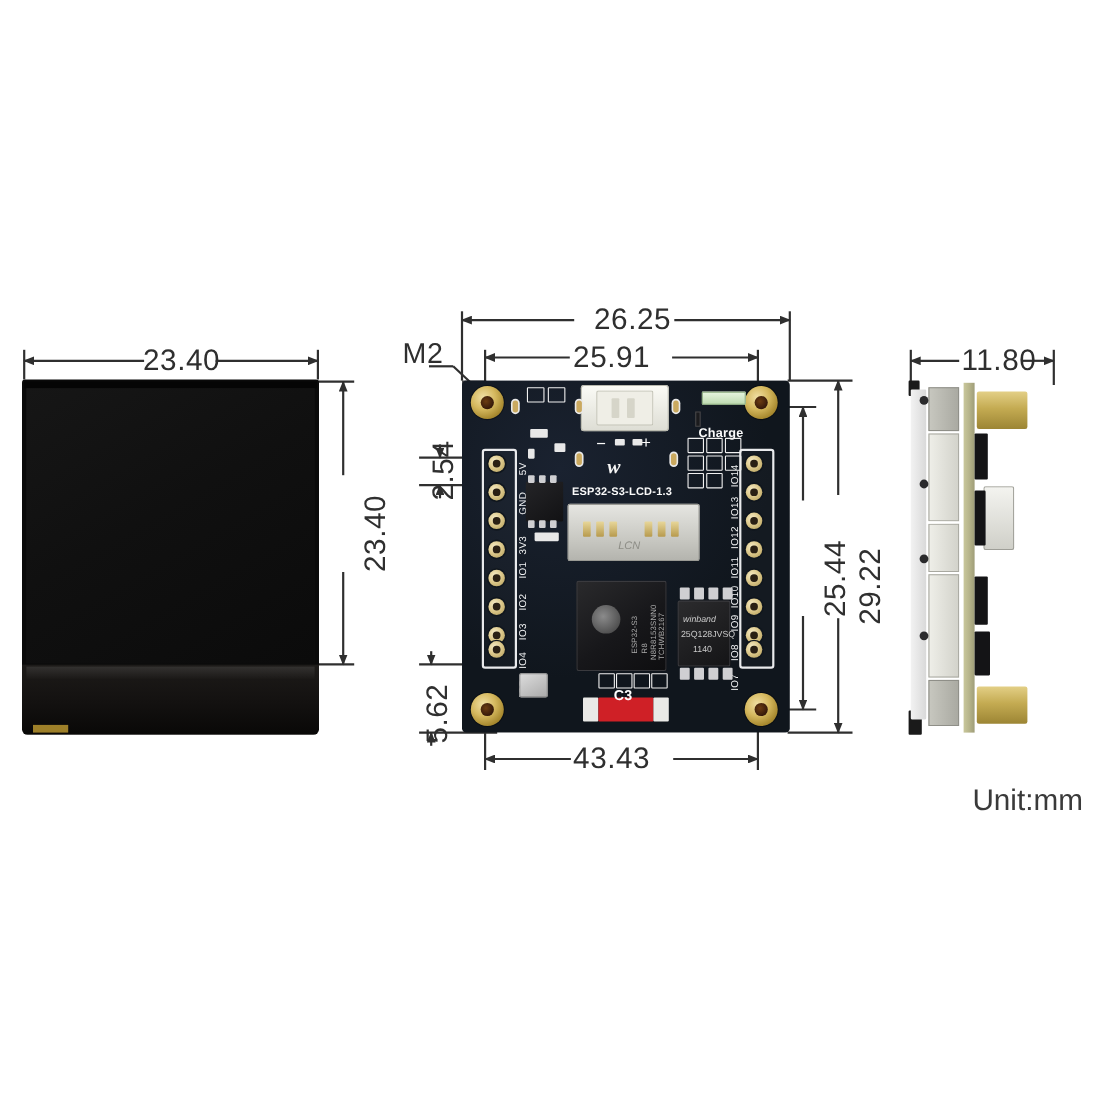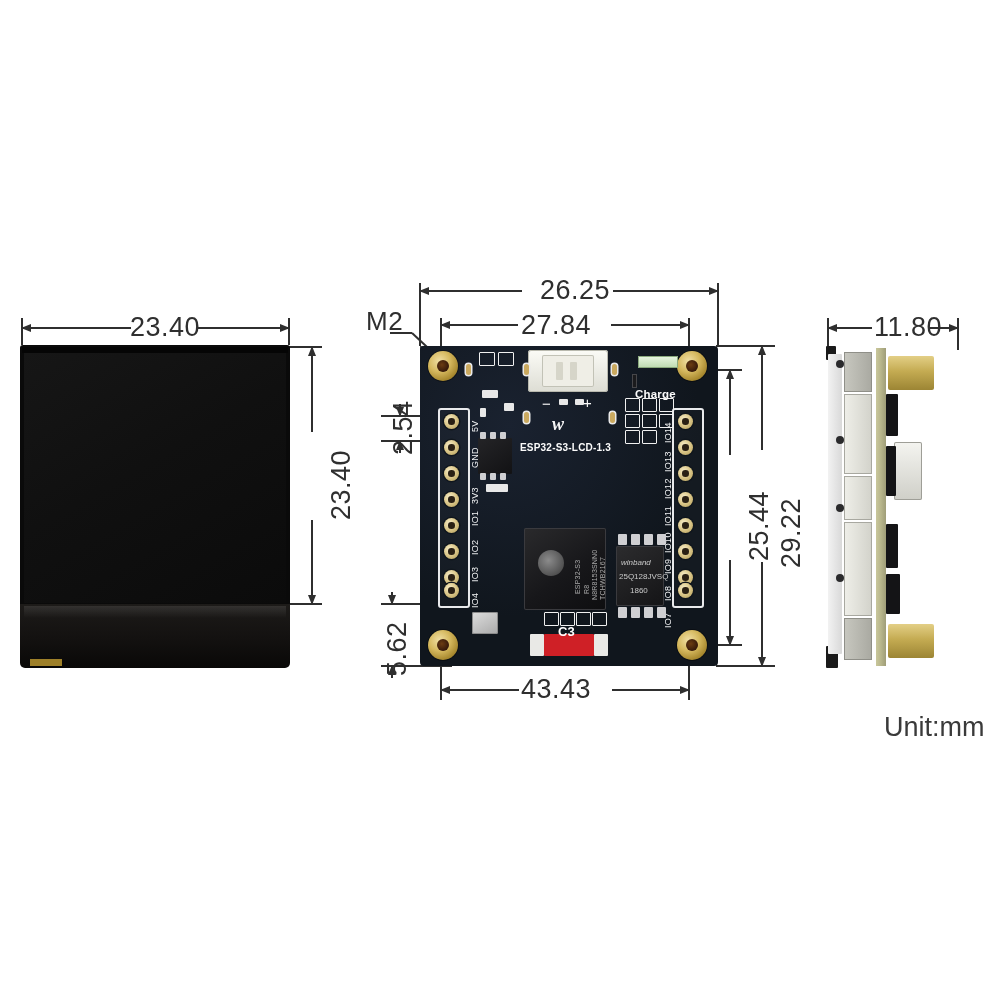--- a/index.html
+++ b/index.html
@@ -469,34 +469,43 @@
     <div class="pin-label" style="left:243px; top:153px;">IO12</div>
     <div class="pin-label" style="left:243px; top:180px;">IO11</div>
     <div class="pin-label" style="left:243px; top:207px;">IO10</div>
     <div class="pin-label" style="left:243px; top:228px;">IO9</div>
     <div class="pin-label" style="left:243px; top:255px;">IO8</div>
     <div class="pin-label" style="left:243px; top:282px;">IO7</div>
 
     <div class="wave-logo" style="left:132px; top:68px;">w</div>
     <div class="silk silk-title" style="left:100px; top:96px;">ESP32-S3-LCD-1.3</div>
 
+    <div class="tf-slot" style="left:96px; top:112px; width:120px; height:52px;">
+      <div class="tf-contact" style="left:14px; top:16px;"></div>
+      <div class="tf-contact" style="left:26px; top:16px;"></div>
+      <div class="tf-contact" style="left:38px; top:16px;"></div>
+      <div class="tf-contact" style="left:70px; top:16px;"></div>
+      <div class="tf-contact" style="left:82px; top:16px;"></div>
+      <div class="tf-contact" style="left:94px; top:16px;"></div>
+      <div class="tf-mark" style="left:46px; top:33px;">LCN</div>
+    </div>
 
     <div class="chip-esp" style="left:104px; top:182px; width:82px; height:82px;">
       <div style="position:absolute;left:14px;top:22px;width:26px;height:26px;border-radius:50%;
                   background:radial-gradient(circle at 40% 40%,#9e9e9e,#5c5c5c 70%,#3a3a3a 100%);opacity:.85;"></div>
       <div class="chip-text" style="left:50px; top:66px;">ESP32-S3</div>
       <div class="chip-text" style="left:59px; top:66px;">R8</div>
       <div class="chip-text" style="left:67px; top:72px;">N8R8153SNN0</div>
       <div class="chip-text" style="left:75px; top:72px;">TCHWB2167</div>
     </div>
 
     <div class="chip-flash" style="left:196px; top:200px; width:48px; height:60px;">
       <div class="flash-text" style="left:5px; top:12px;">winband</div>
       <div class="flash-text" style="left:3px; top:26px; font-style:normal;">25Q128JVSQ</div>
-      <div class="flash-text" style="left:14px; top:40px; font-style:normal;">1860</div>
+      <div class="flash-text" style="left:14px; top:40px; font-style:normal;">1140</div>
     </div>
     <div class="chip-leg" style="left:198px; top:188px; width:9px; height:11px;"></div>
     <div class="chip-leg" style="left:211px; top:188px; width:9px; height:11px;"></div>
     <div class="chip-leg" style="left:224px; top:188px; width:9px; height:11px;"></div>
     <div class="chip-leg" style="left:237px; top:188px; width:9px; height:11px;"></div>
     <div class="chip-leg" style="left:198px; top:261px; width:9px; height:11px;"></div>
     <div class="chip-leg" style="left:211px; top:261px; width:9px; height:11px;"></div>
     <div class="chip-leg" style="left:224px; top:261px; width:9px; height:11px;"></div>
     <div class="chip-leg" style="left:237px; top:261px; width:9px; height:11px;"></div>
 
@@ -569,21 +578,21 @@
     <div class="side-blk" style="left:60px; top:178px; width:12px; height:44px;"></div>
     <div class="side-blk" style="left:60px; top:228px; width:14px; height:40px;"></div>
     <div class="side-usb" style="left:68px; top:96px; width:28px; height:58px;"></div>
     <div class="side-blk" style="left:60px; top:100px; width:10px; height:50px;"></div>
   </div>
 
   <div class="dim-text" style="left:130px; top:312px;">23.40</div>
   <div class="dim-text vert" style="left:326px; top:520px;">23.40</div>
 
   <div class="dim-text" style="left:524px; top:275px;margin-left:16px;">26.25</div>
-  <div class="dim-text" style="left:521px; top:310px;">27.84</div>
+  <div class="dim-text" style="left:521px; top:310px;">25.91</div>
 
   <div class="dim-text lbl-small" style="left:366px; top:306px;">M2</div>
 
   <div class="dim-text vert" style="left:388px; top:455px;">2.54</div>
   <div class="dim-text vert" style="left:382px; top:676px;">5.62</div>
 
   <div class="dim-text" style="left:521px; top:674px;">43.43</div>
 
   <div class="dim-text vert" style="left:744px; top:561px;">25.44</div>
   <div class="dim-text vert" style="left:776px; top:568px;">29.22</div>

